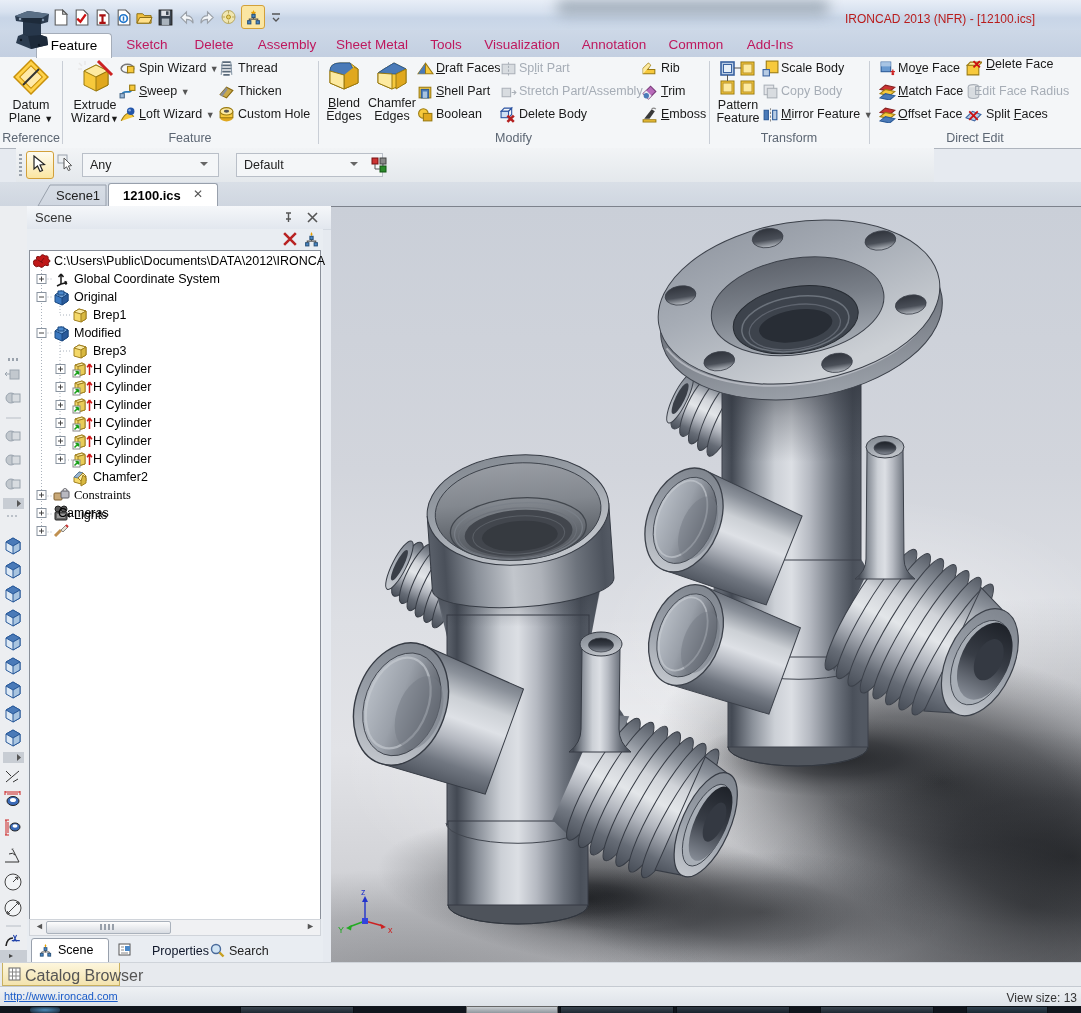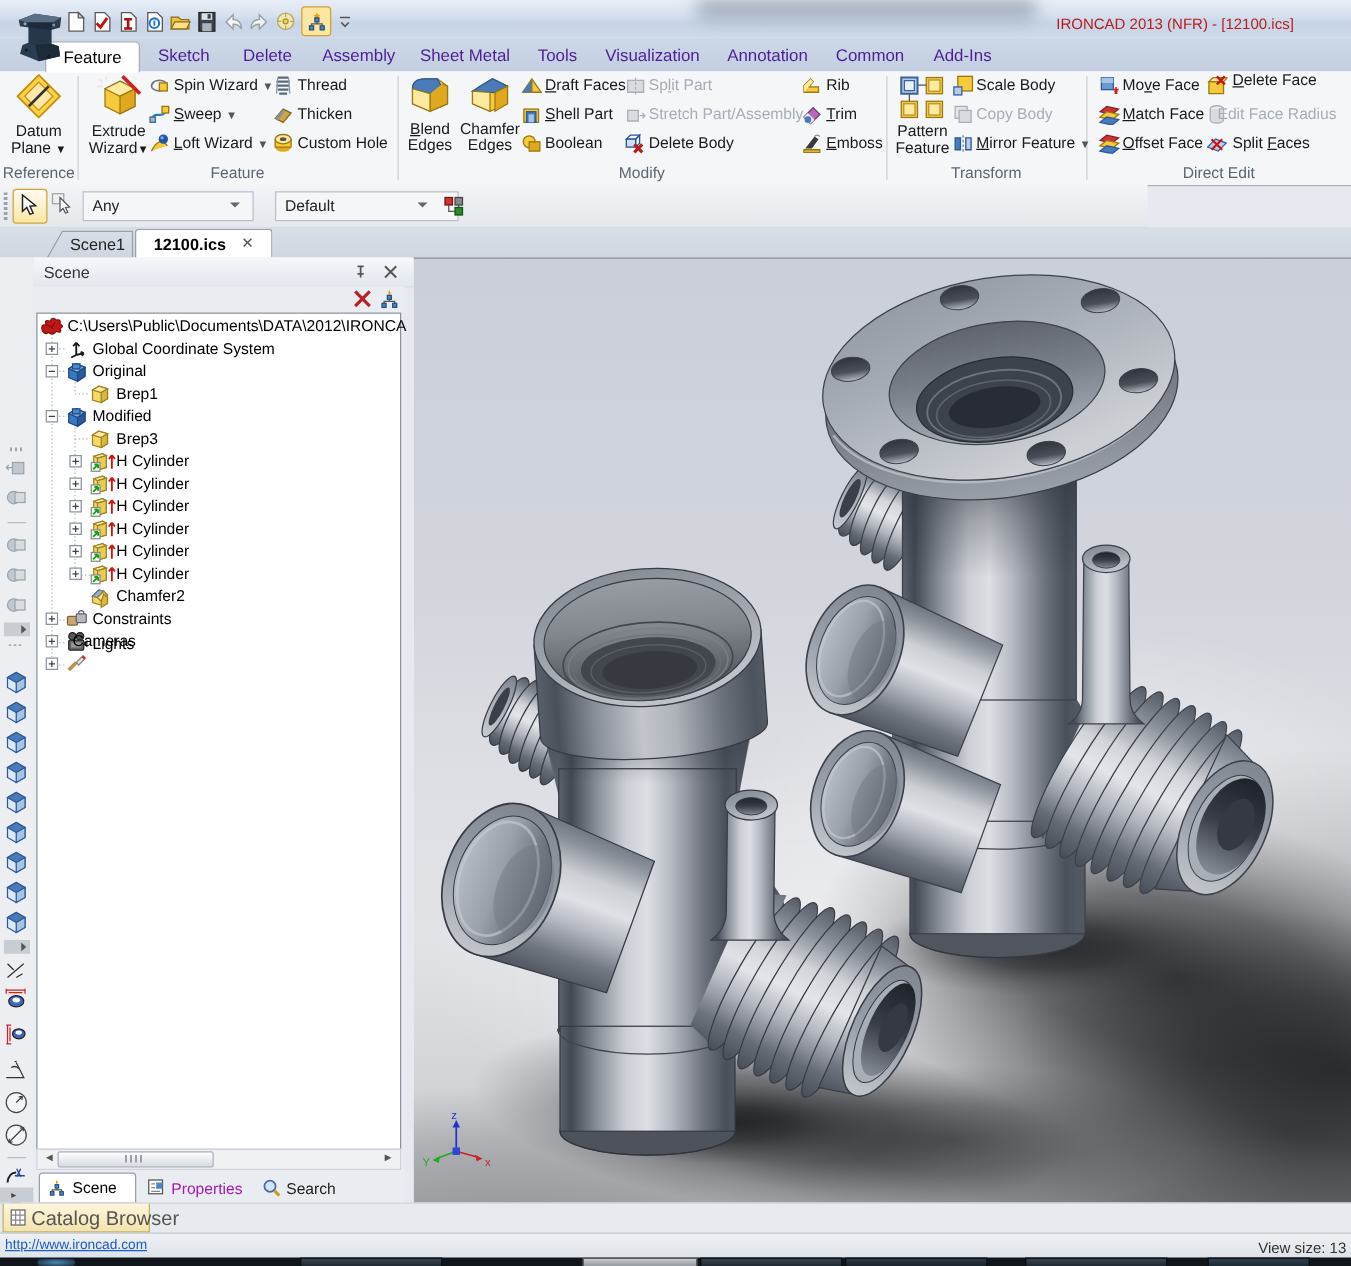--- a/index.html
+++ b/index.html
@@ -12,33 +12,33 @@
  background:linear-gradient(#e8eef7 0%,#d7e1ef 40%,#c8d5e7 60%,#cdd9e9 100%);}
 #applogo{left:14px;top:8px;width:36px;height:42px;z-index:5;}
 #qat{left:52px;top:6px;height:22px;display:flex;gap:4px;align-items:center;}
 .qi{width:17px;height:20px;display:flex;align-items:center;justify-content:center;}
 #titletext{left:845px;top:12px;width:230px;font-size:12px;color:#b91c1c;z-index:2;}
 #titleblur{left:556px;top:0px;width:274px;height:15px;background:#93a0ad;filter:blur(7px);opacity:.85;border-radius:8px;z-index:1;}
 
 #ribtabs{left:0;top:30px;width:1081px;height:27px;
  background:linear-gradient(#cfdaе8 0%,#c6d2e3 100%);
  background:linear-gradient(#cdd8e7 0%,#c3cfe1 100%);}
-.rtab{position:absolute;top:33px;height:24px;line-height:24px;font-size:13.5px;color:#4c1d95;text-align:center;z-index:3;}
+.rtab{position:absolute;top:33px;height:24px;line-height:24px;font-size:13.5px;color:#be185d;text-align:center;z-index:3;}
 .rtab.active{background:#ffffff;border:1px solid #a5adb9;border-bottom:none;border-radius:4px 4px 0 0;color:#000;}
 
 #ribbon{left:0;top:57px;width:1081px;height:91px;background:#f4f6f8;border-bottom:1px solid #aeb4bd;}
 .rgsep{position:absolute;top:4px;width:1px;height:83px;background:#c9ced6;}
 .rglabel{position:absolute;top:74px;width:100%;text-align:center;font-size:12.5px;color:#5c6673;}
 .rtxt{position:absolute;font-size:12.5px;color:#1a1a1a;white-space:nowrap;}
 .rtxt.gray{color:#a6adb6;}
 .ric{position:absolute;}
 .bigbtn{position:absolute;text-align:center;font-size:12.5px;color:#1a1a1a;line-height:13.5px;}
 u{text-decoration:underline;}
 
-#selbar{left:0;top:148px;width:918px;height:34px;background:linear-gradient(#f2f4f6,#e4e8ec);border-bottom:1px solid #c3c9d1;}
+#selbar{left:16px;top:148px;width:918px;height:34px;background:linear-gradient(#f2f4f6,#e4e8ec);border-bottom:1px solid #c3c9d1;}
 .combo{position:absolute;top:5px;height:22px;background:#f4f6f8;border:1px solid #b9bfc8;font-size:12.5px;color:#222;line-height:22px;padding-left:7px;}
 .carr{position:absolute;top:14px;width:0;height:0;border-left:4px solid transparent;border-right:4px solid transparent;border-top:4px solid #666;}
 
 #doctabs{left:0;top:182px;width:1081px;height:24px;background:linear-gradient(#d9dfe7,#cfd6e0);}
 
 #leftstrip{left:0;top:206px;width:27px;height:756px;background:#eceef1;border-right:1px solid #cdd2d8;}
 
 #panel{left:27px;top:206px;width:296px;height:756px;background:#e9edf2;}
 #panelhdr{left:0;top:0;width:296px;height:23px;background:linear-gradient(#f5f7fa,#e2e7ee);font-size:13px;color:#333;line-height:23px;padding-left:8px;border-bottom:1px solid #d4dae2;}
 #treebox{left:2px;top:44px;width:290px;height:668px;background:#fff;border:1px solid #8a909a;}
@@ -625,21 +625,21 @@
   <div class="trow" style="left:63px;top:55px;">Brep1</div>
   <div class="trow" style="left:44px;top:73px;">Modified</div>
   <div class="trow" style="left:63px;top:91px;">Brep3</div>
   <div class="trow" style="left:63px;top:109px;">H Cylinder</div>
   <div class="trow" style="left:63px;top:127px;">H Cylinder</div>
   <div class="trow" style="left:63px;top:145px;">H Cylinder</div>
   <div class="trow" style="left:63px;top:163px;">H Cylinder</div>
   <div class="trow" style="left:63px;top:181px;">H Cylinder</div>
   <div class="trow" style="left:63px;top:199px;">H Cylinder</div>
   <div class="trow" style="left:63px;top:217px;">Chamfer2</div>
-  <div class="trow" style="left:44px;top:235px;">Constraints</div>
+  <div class="trow" style="left:44px;top:235px;font-family:Liberation Serif, serif;">Constraints</div>
   <div class="trow" style="left:28px;top:253px;">Cameras</div>
   <div class="trow" style="left:44px;top:255px;">Lights</div>
  </div>
 
  <div class="abs" style="left:2px;top:713px;width:290px;height:15px;background:#f0f1f3;border:1px solid #d0d4da;">
   <span style="position:absolute;left:5px;top:1px;font-size:9px;color:#555;">◄</span>
   <span style="position:absolute;right:5px;top:1px;font-size:9px;color:#555;">►</span>
   <div style="position:absolute;left:16px;top:1px;width:123px;height:11px;background:linear-gradient(#fdfdfd,#d8dce2);border:1px solid #aab2bc;border-radius:2px;"></div>
   <div style="position:absolute;left:70px;top:4px;width:14px;height:6px;background:repeating-linear-gradient(90deg,#98a0aa 0 2px,transparent 2px 4px);"></div>
  </div>
@@ -653,21 +653,21 @@
             <rect x="10.5" y="11" width="3" height="3" fill="#4a88c8" stroke="#28527a"></rect>
             <path d="M8 8v2M4 11V9.5h8V11" stroke="#555" fill="none"></path>
           </svg>
    <span style="position:absolute;left:26px;top:4px;font-size:12.5px;color:#000;">Scene</span>
   </div>
   <svg style="position:absolute;left:90px;top:6px;" width="16" height="16" viewBox="0 0 16 16">
           <rect x="2" y="2" width="11" height="11" fill="#fff" stroke="#555"></rect>
           <rect x="8" y="4" width="5" height="5" fill="#4a88c8"></rect>
           <path d="M4 5h3M4 8h3M4 11h7" stroke="#888"></path>
         </svg>
-  <span style="position:absolute;left:110px;top:8px;font-size:12.5px;color:#a21caf;">Properties</span>
+  <span style="position:absolute;left:125px;top:8px;font-size:12.5px;color:#0f172a;">Properties</span>
   <svg style="position:absolute;left:182px;top:6px;" width="16" height="16" viewBox="0 0 16 16">
           <circle cx="7" cy="7" r="4.5" fill="#d0e4f4" stroke="#4a6a9a" stroke-width="1.4"></circle>
           <path d="M10.5 10.5l4 4" stroke="#c8a020" stroke-width="2.4"></path>
         </svg>
   <span style="position:absolute;left:202px;top:8px;font-size:12.5px;color:#222;">Search</span>
  </div>
 </div>
 
 <div class="abs" id="viewport">
 <svg width="750" height="756" viewBox="0 0 750 756">

